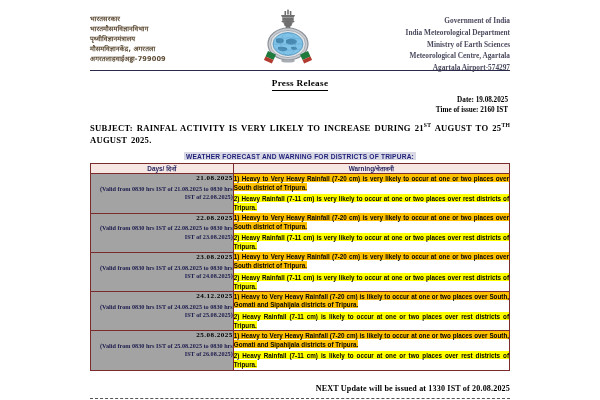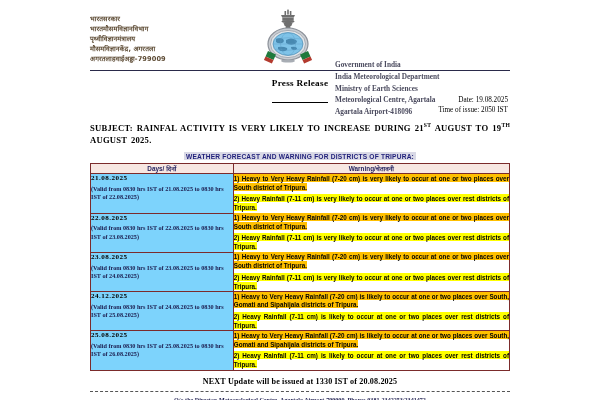--- a/index.html
+++ b/index.html
@@ -42,27 +42,26 @@
   }
   .lh-hindi div { white-space: nowrap; }
   .lh-emblem {
     width: 54px;
     display: flex;
     justify-content: center;
     padding-top: 1px;
   }
   .lh-eng {
     width: 175px;
-    text-align: left;
+    text-align: right;
     padding-top: 7px;
     font-size: 7.3px;
     font-weight: bold;
     line-height: 1.62;
     color: #4a4a5e;
-    margin-top: 44px;
   }
   .lh-eng div { white-space: nowrap; }
 
   .emblem-svg { display: block; }
 
   
   .rule-top {
     border-top: 1.1px solid #2a2a4a;
     margin: 2px 0 0 0;
   }
@@ -70,26 +69,26 @@
   
   .press-release {
     text-align: center;
     font-size: 9.2px;
     font-weight: bold;
     margin-top: 7px;
     letter-spacing: 0.3px;
   }
   .press-release span {
     border-bottom: 1px solid #000;
-    padding-bottom: 14px;
+    padding-bottom: 2px;
   }
   .datetime {
     text-align: right;
     font-size: 7.2px;
-    font-weight: normal;
+    font-weight: bold;
     line-height: 1.45;
     margin-top: 7px;
     padding-right: 2px;
   }
 
   
   .subject {
     margin-top: 7px;
     font-size: 8.6px;
     font-weight: bold;
@@ -139,22 +138,22 @@
     background: #f7e7e2;
     text-align: center;
     font-family: "Liberation Sans", sans-serif;
     font-size: 6.4px;
     font-weight: bold;
     color: #1f1f5e;
     padding: 2.5px 0;
   }
 
   td.days-cell {
-    background: #7dd3fc;
-    text-align: left;
+    background: #a3a3a3;
+    text-align: right;
     padding: 4px 5px 4px 5px;
     font-size: 6.6px;
     line-height: 1.32;
   }
   .day-date {
     font-weight: bold;
     letter-spacing: 0.45px;
     font-size: 7.1px;
     display: block;
     margin-bottom: 1.5px;
@@ -184,24 +183,24 @@
     color: #000;
     padding: 0.5px 0;
     box-decoration-break: clone;
     -webkit-box-decoration-break: clone;
   }
   .hl-orange mark { background: #ffc000; }
   .hl-yellow mark { background: #ffff00; }
 
   
   .next-update {
-    text-align: center;
+    text-align: right;
     font-size: 8.1px;
     font-weight: bold;
-    margin-top: 6px;
+    margin-top: 13px;
     letter-spacing: 0.15px;
   }
 
   .rule-bottom {
     border-top: 1px dashed #555;
     margin-top: 5px;
   }
 
   .footer {
     text-align: center;
@@ -272,36 +271,36 @@
 
         <ellipse cx="24" cy="52" rx="7" ry="1.6" fill="#a8adb4"></ellipse>
       </svg>
     </div>
 
     <div class="lh-eng">
       <div>Government of India</div>
       <div>India Meteorological Department</div>
       <div>Ministry of Earth Sciences</div>
       <div>Meteorological Centre, Agartala</div>
-      <div>Agartala Airport-418096</div>
+      <div>Agartala Airport-574297</div>
     </div>
   </div>
 
   <div class="rule-top"></div>
 
   <div class="press-release">
     <span>Press Release</span>
   </div>
 
   <div class="datetime">
     <div>Date: 19.08.2025</div>
-    <div>Time of issue: 2050 IST</div>
-  </div>
-
-  <div class="subject"><span>SUBJECT: RAINFAL ACTIVITY IS VERY LIKELY TO INCREASE DURING 21</span><sup>ST</sup><span> AUGUST TO 19</span><sup>TH</sup><span> AUGUST 2025.</span></div>
+    <div>Time of issue: 2160 IST</div>
+  </div>
+
+  <div class="subject"><span>SUBJECT: RAINFAL ACTIVITY IS VERY LIKELY TO INCREASE DURING 21</span><sup>ST</sup><span> AUGUST TO 25</span><sup>TH</sup><span> AUGUST 2025.</span></div>
 
   <div class="forecast-title">
     <span>WEATHER FORECAST AND WARNING FOR DISTRICTS OF TRIPURA:</span>
   </div>
 
   <table class="warn-table">
     <thead>
       <tr>
         <th class="col-days">Days/ दिनों</th>
         <th class="col-warn">Warning/चेतावनी</th>

